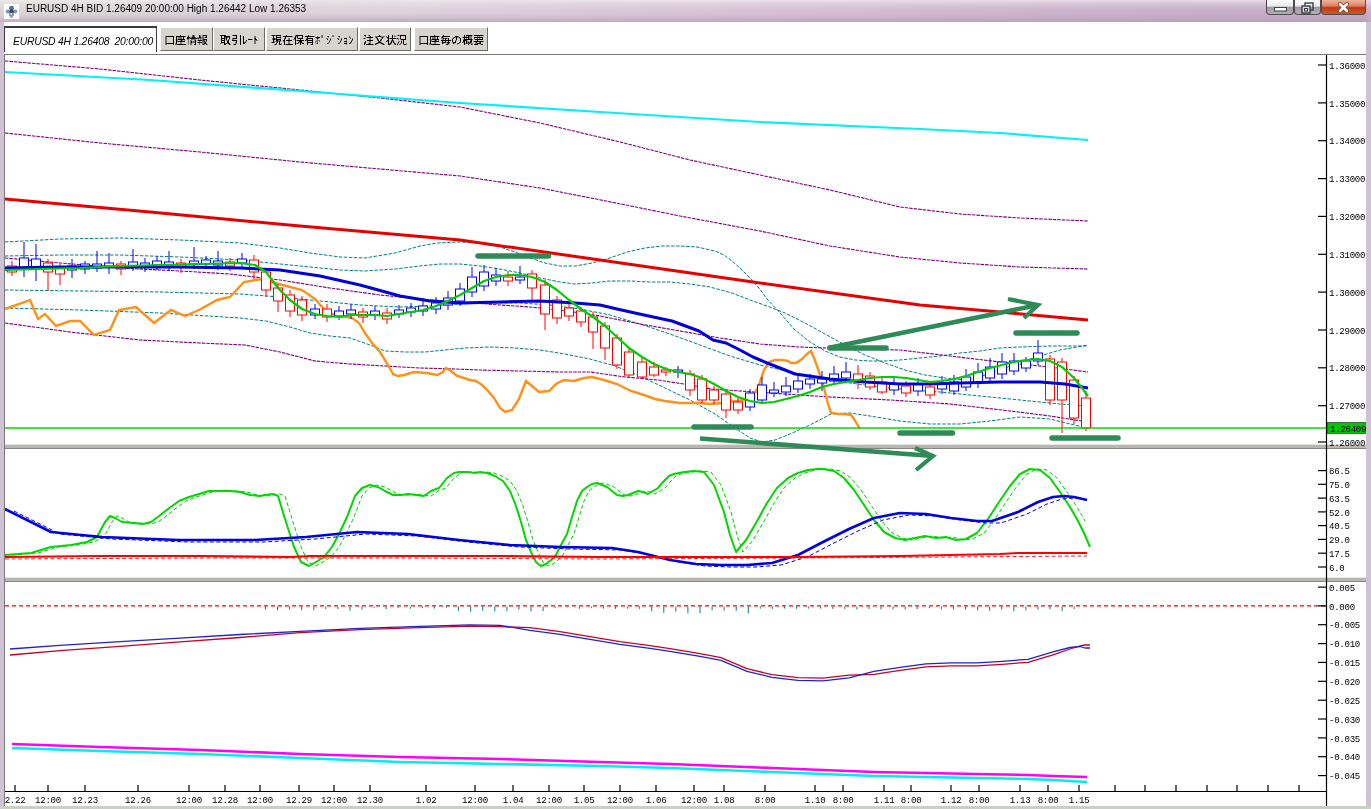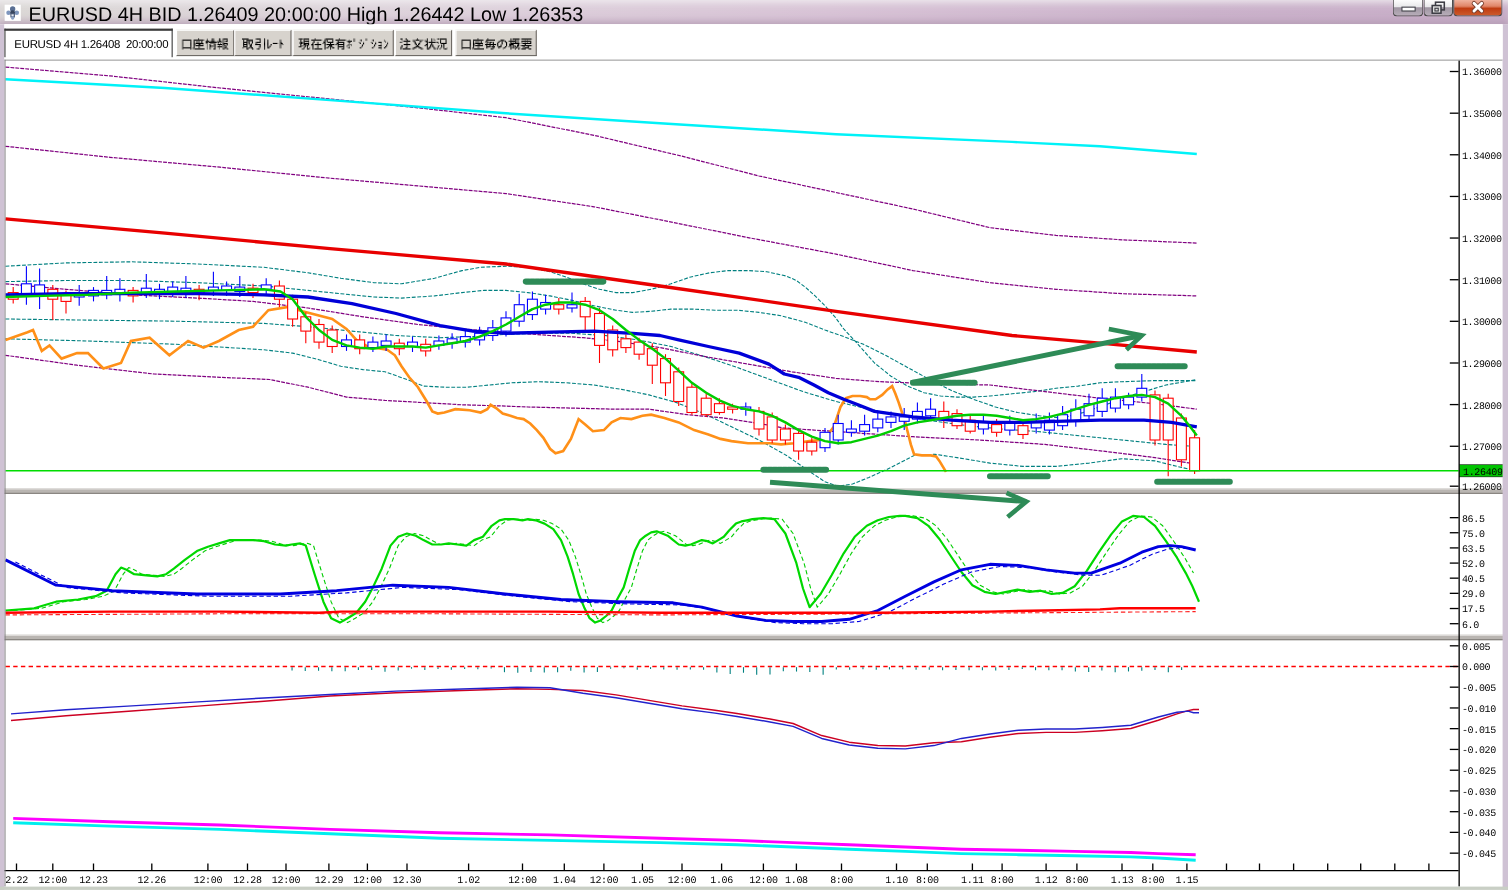--- a/index.html
+++ b/index.html
@@ -1,22 +1,22 @@
 <!DOCTYPE html>
 <html><head><meta charset="utf-8"><style>
 html,body{margin:0;padding:0;width:1371px;height:809px;overflow:hidden;background:#fff;font-family:"Liberation Sans",sans-serif;}
 #wrap{position:relative;width:1371px;height:809px;}
 #titlebar{position:absolute;left:0;top:0;width:1371px;height:22px;background:linear-gradient(90deg,#dbd8d6 0%,#ded2dc 30%,#d8c3d6 55%,#cbb2cb 80%,#c7adc7 100%);box-shadow:inset 0 6px 8px -4px #f2f0f2, inset 0 -7px 8px -5px #b39ab3;}
-#title{position:absolute;left:26px;top:3px;font-size:18px;color:#000;white-space:pre;}
+#title{position:absolute;left:26px;top:3px;font-size:10px;color:#000;white-space:pre;}
 #icon{position:absolute;left:4px;top:4px;width:15px;height:15px;}
 .wbtn{position:absolute;top:0;height:15px;border:1px solid #4c4c4c;border-top:none;border-radius:0 0 4px 4px;box-sizing:border-box;}
 #bmin{left:1266px;width:28px;background:linear-gradient(180deg,#fdfdfd 0%,#e8e8ea 45%,#9f96a2 50%,#b7adb9 100%);}
 #bmax{left:1294px;width:27px;background:linear-gradient(180deg,#fdfdfd 0%,#e8e8ea 45%,#9f96a2 50%,#b7adb9 100%);}
 #bclose{left:1321px;width:45px;background:linear-gradient(180deg,#f0b29e 0%,#e08568 40%,#c03c12 55%,#cc5a2c 100%);}
-#tabrow{position:absolute;left:4px;top:22px;width:1362px;height:32px;background:#ffffff;}
+#tabrow{position:absolute;left:4px;top:22px;width:1362px;height:32px;background:#ffffff;font-style:italic;}
 #tab{position:absolute;left:0px;top:4px;width:153px;height:26px;background:#fff;border-top:2px solid #3a3a3a;border-left:1px solid #3a3a3a;border-right:1px solid #3a3a3a;box-sizing:border-box;font-size:10.4px;letter-spacing:-0.25px;color:#000;padding-top:8px;padding-left:8px;text-align:left;white-space:pre;}
 .jbtn{position:absolute;top:5px;height:24px;background:#d7d3cd;border-top:1px solid #fff;border-left:1px solid #fff;border-right:1.5px solid #6f6b66;border-bottom:1.5px solid #6f6b66;box-sizing:border-box;color:#000;text-align:center;overflow:hidden;}
 </style></head>
 <body>
 <div id="wrap">
 <svg width="1371" height="809" viewBox="0 0 1371 809" style="position:absolute;left:0;top:0">
 <rect x="0" y="0" width="1371" height="809" fill="#ffffff"></rect>
 <polyline points="5.0,242.0 60.0,239.0 120.0,238.0 180.0,240.0 240.0,243.0 280.0,248.0 310.0,253.0 340.0,257.0 365.0,258.0 395.0,253.0 420.0,246.0 437.0,243.0 460.0,242.0 480.0,243.0 500.0,247.0 515.0,252.0 530.0,258.0 545.0,263.0 560.0,266.0 575.0,266.0 592.0,263.0 610.0,258.0 627.0,252.0 645.0,248.0 662.0,246.0 680.0,246.0 697.0,247.0 715.0,251.0 724.0,255.0 732.0,261.0 741.0,269.0 750.0,278.0 759.0,288.0 767.0,299.0 780.0,313.0 795.0,330.0 810.0,342.0 825.0,351.0 840.0,357.0 855.0,360.0 870.0,361.0 885.0,361.0 900.0,360.0 920.0,358.0 940.0,356.0 960.0,353.0 980.0,351.0 1000.0,348.0 1020.0,347.0 1050.0,346.0 1088.0,346.0" fill="none" stroke="#008080" stroke-width="1" stroke-linejoin="round" stroke-linecap="butt" stroke-dasharray="3.5,1.5"></polyline>
 <polyline points="5.0,256.0 60.0,255.0 120.0,255.0 180.0,257.0 240.0,260.0 280.0,264.0 310.0,267.0 340.0,270.0 365.0,271.0 395.0,269.0 420.0,266.0 440.0,264.0 460.0,264.0 480.0,266.0 500.0,269.0 520.0,273.0 540.0,278.0 560.0,282.0 575.0,284.0 592.0,283.0 610.0,281.0 630.0,281.0 650.0,282.0 670.0,282.0 690.0,284.0 710.0,287.0 732.0,293.0 750.0,300.0 767.0,306.0 785.0,313.0 805.0,323.0 825.0,334.0 845.0,345.0 865.0,355.0 885.0,363.0 905.0,370.0 925.0,375.0 945.0,378.0 965.0,380.0 985.0,375.0 1005.0,368.0 1030.0,359.0 1060.0,350.0 1088.0,345.0" fill="none" stroke="#008080" stroke-width="1" stroke-linejoin="round" stroke-linecap="butt" stroke-dasharray="3.5,1.5"></polyline>
 <polyline points="5.0,290.0 80.0,291.0 160.0,292.0 240.0,294.0 280.0,297.0 320.0,301.0 360.0,305.0 400.0,307.0 430.0,306.0 460.0,304.0 490.0,303.0 520.0,303.0 550.0,305.0 580.0,309.0 610.0,315.0 640.0,324.0 670.0,334.0 700.0,345.0 730.0,356.0 760.0,365.0 790.0,372.0 820.0,378.0 850.0,383.0 880.0,387.0 910.0,390.0 940.0,392.0 970.0,395.0 1000.0,398.0 1030.0,401.0 1060.0,404.0 1088.0,406.0" fill="none" stroke="#008080" stroke-width="1" stroke-linejoin="round" stroke-linecap="butt" stroke-dasharray="3.5,1.5"></polyline>

